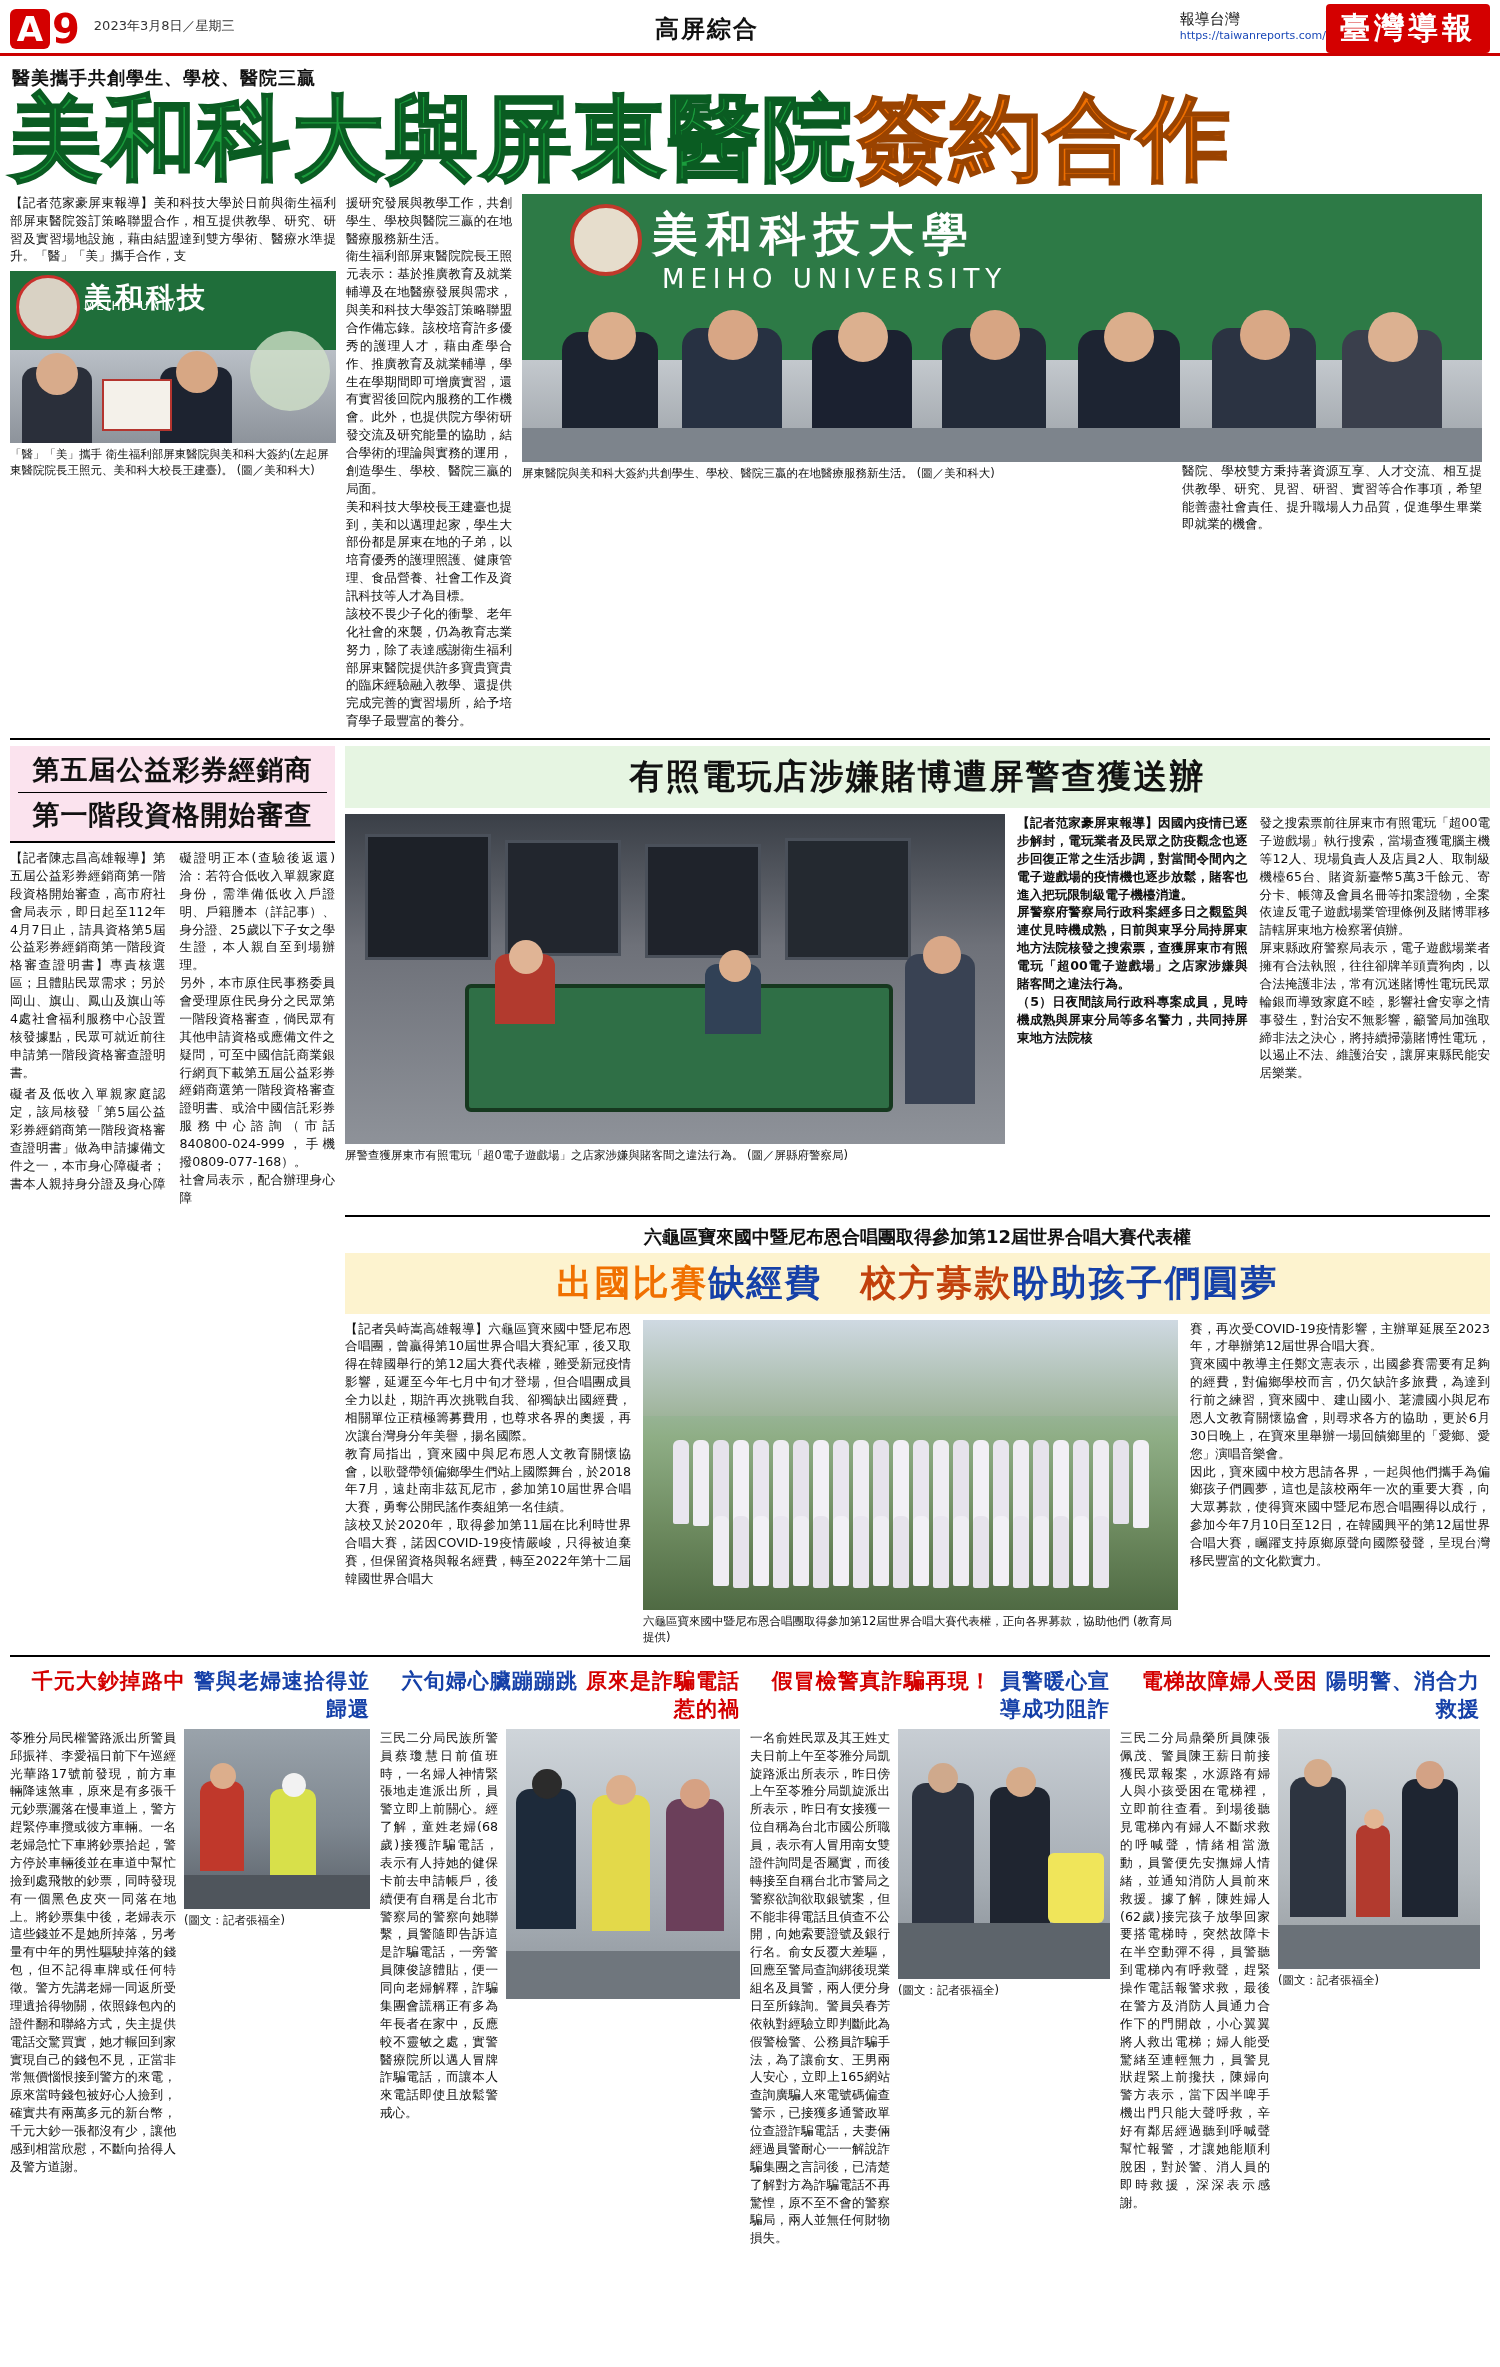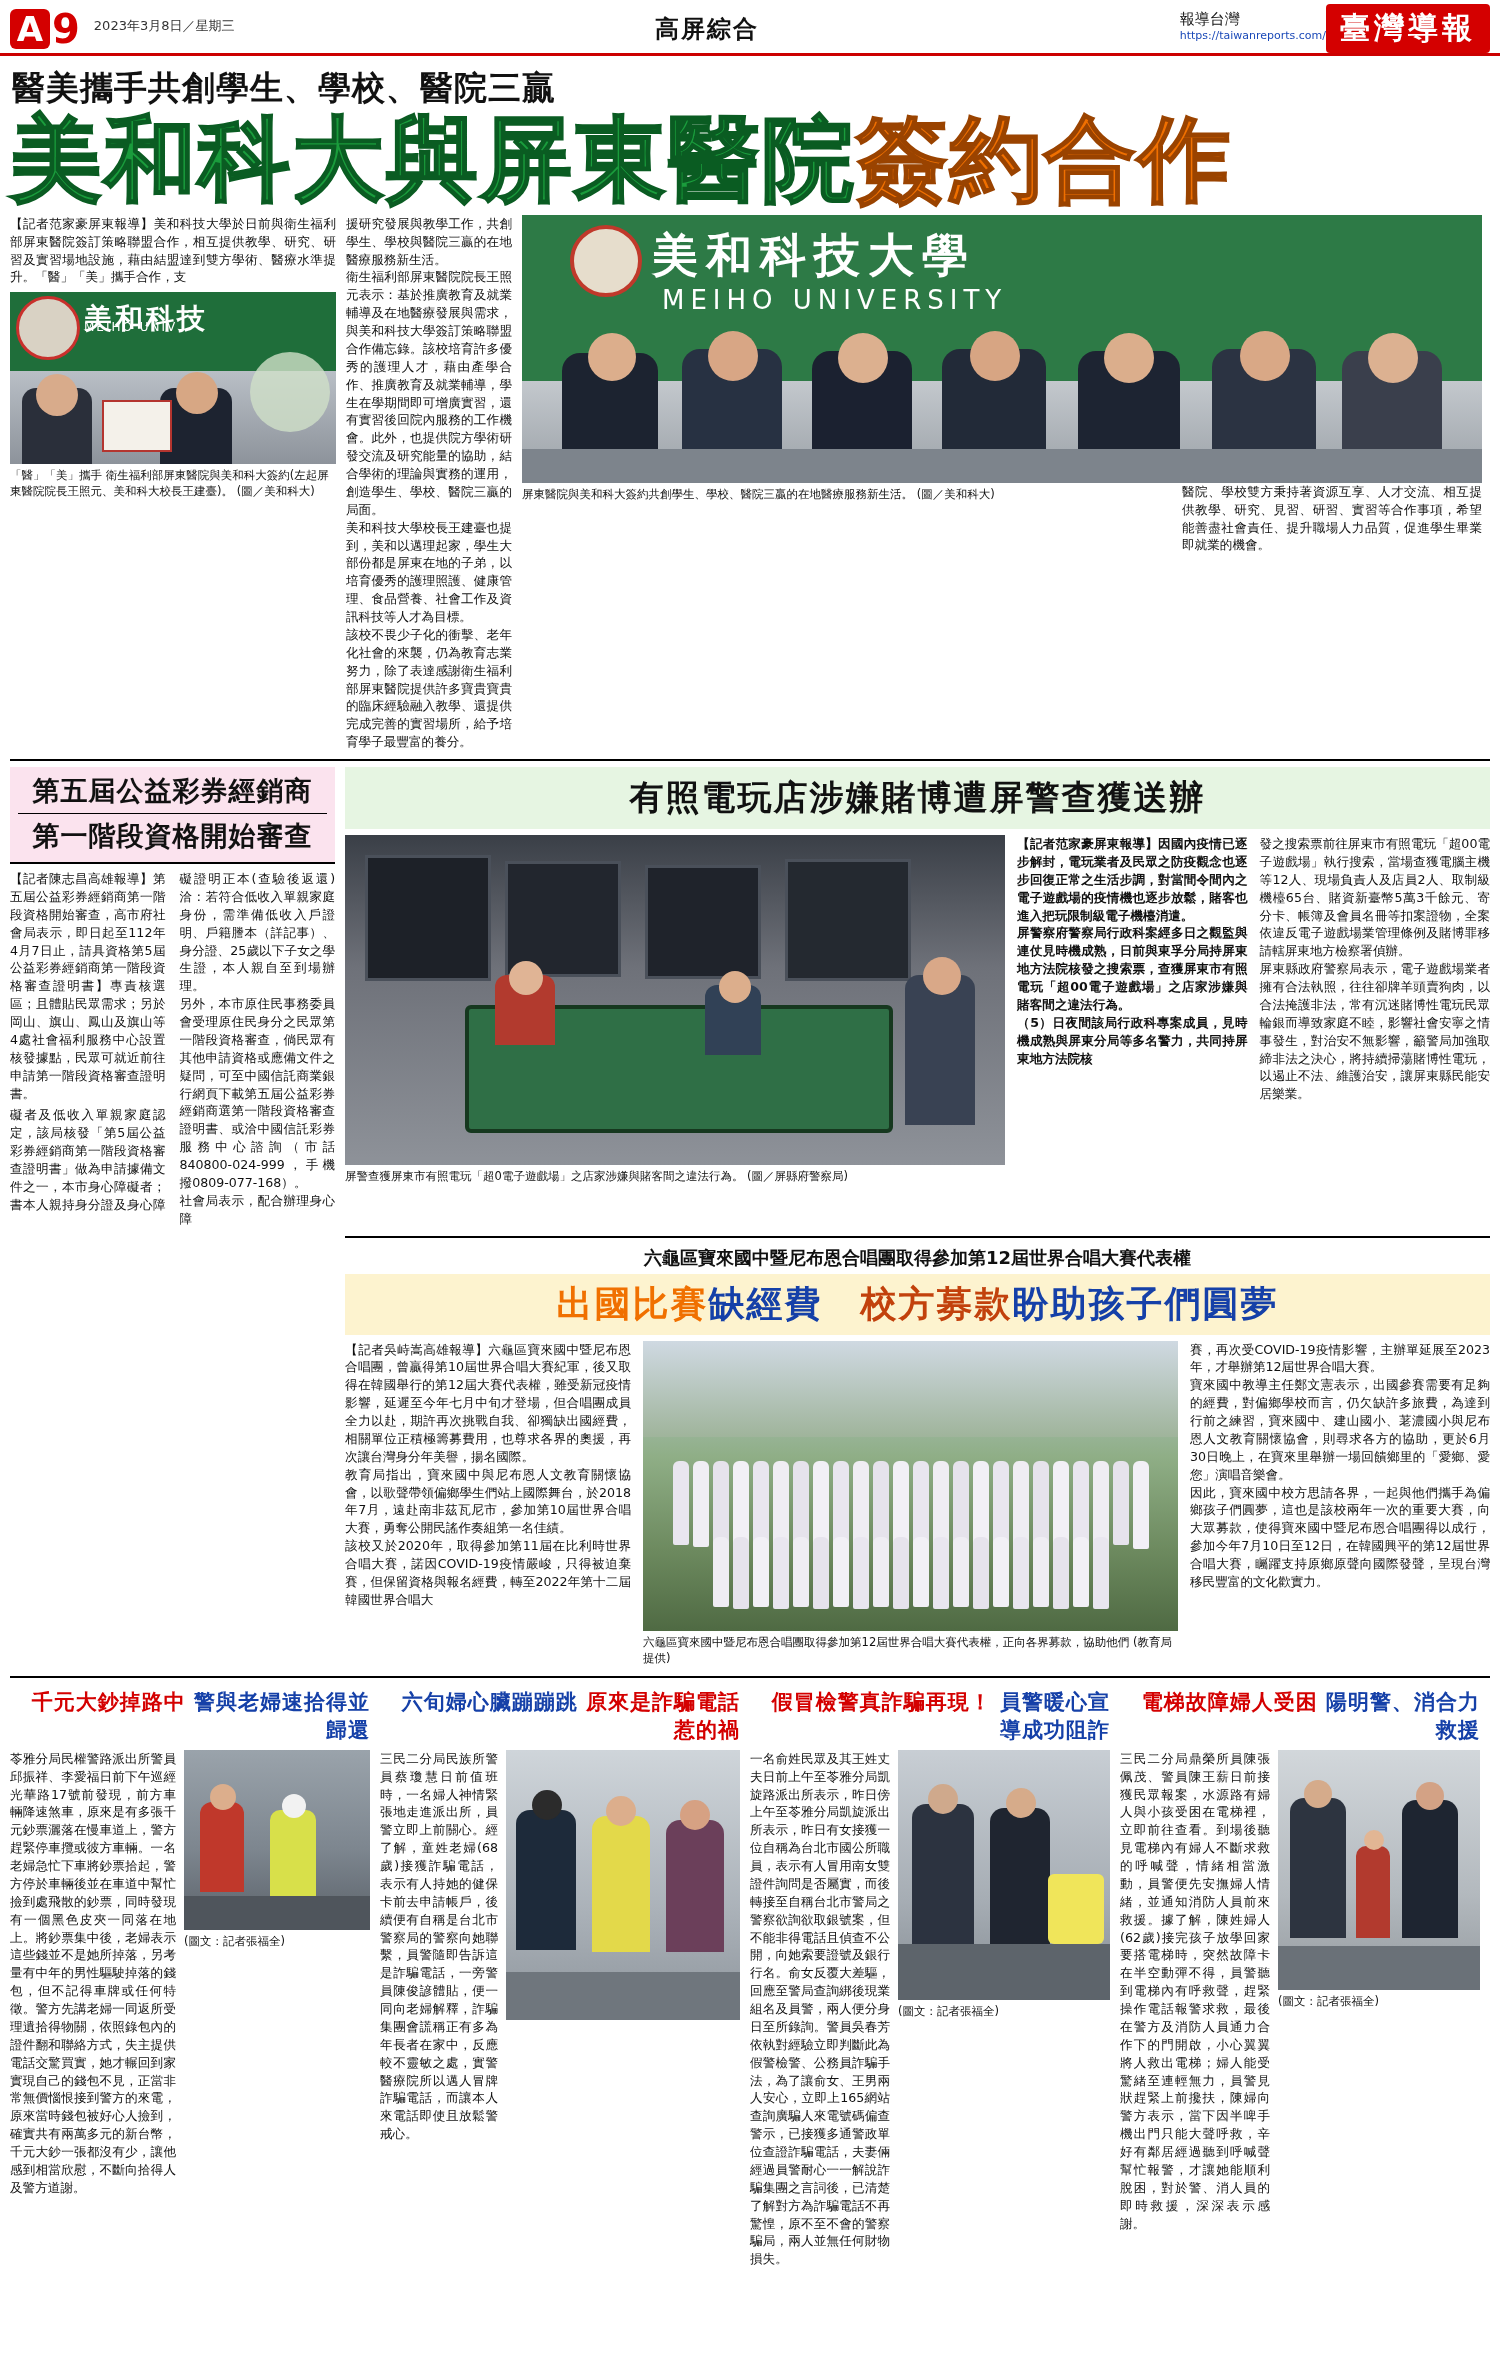--- a/index.html
+++ b/index.html
@@ -13,21 +13,21 @@
   .mh-9{color:#d40000;font-weight:bold;font-size:40px;line-height:40px;margin-left:2px;}
   .mh-date{font-size:13px;color:#333;margin-left:14px;padding-bottom:6px;}
   .mh-section{flex:1;text-align:center;font-size:24px;font-weight:bold;letter-spacing:2px;}
   .mh-mid{text-align:left;font-size:13px;line-height:1.3;padding-bottom:4px;}
   .mh-mid .t1{font-size:15px;color:#111;}
   .mh-mid .t2{font-size:11px;color:#1a49b8;}
   .mh-right{margin-left:auto;display:flex;align-items:center;}
   .mh-brand{background:#d40000;color:#fff;font-size:30px;font-weight:bold;letter-spacing:4px;padding:4px 14px;border-radius:4px;}
 
   
-  .kicker{font-size:33px;font-weight:bold;padding:10px 12px 2px 12px;letter-spacing:1px;}
+  .kicker{font-size:18px;font-weight:bold;padding:10px 12px 2px 12px;letter-spacing:1px;}
   .headline{padding:0 10px 8px 10px;}
   .headline .hl{font-size:92px;font-weight:bold;letter-spacing:2px;line-height:1.02;white-space:nowrap;}
   .hl .g{color:#1a9c3c;-webkit-text-stroke:2px #0a5c22;}
   .hl .o{color:#f07000;-webkit-text-stroke:2px #9a4300;}
 
   
   .cjk{font-family:"DejaVu Sans","Liberation Sans",sans-serif;}
   .body-text{font-size:12.6px;line-height:1.42;text-align:justify;}
   .photo{background:linear-gradient(160deg,#8d9aa6,#5d6974);position:relative;overflow:hidden;}
   .cap{font-size:11.5px;line-height:1.4;padding-top:3px;}

